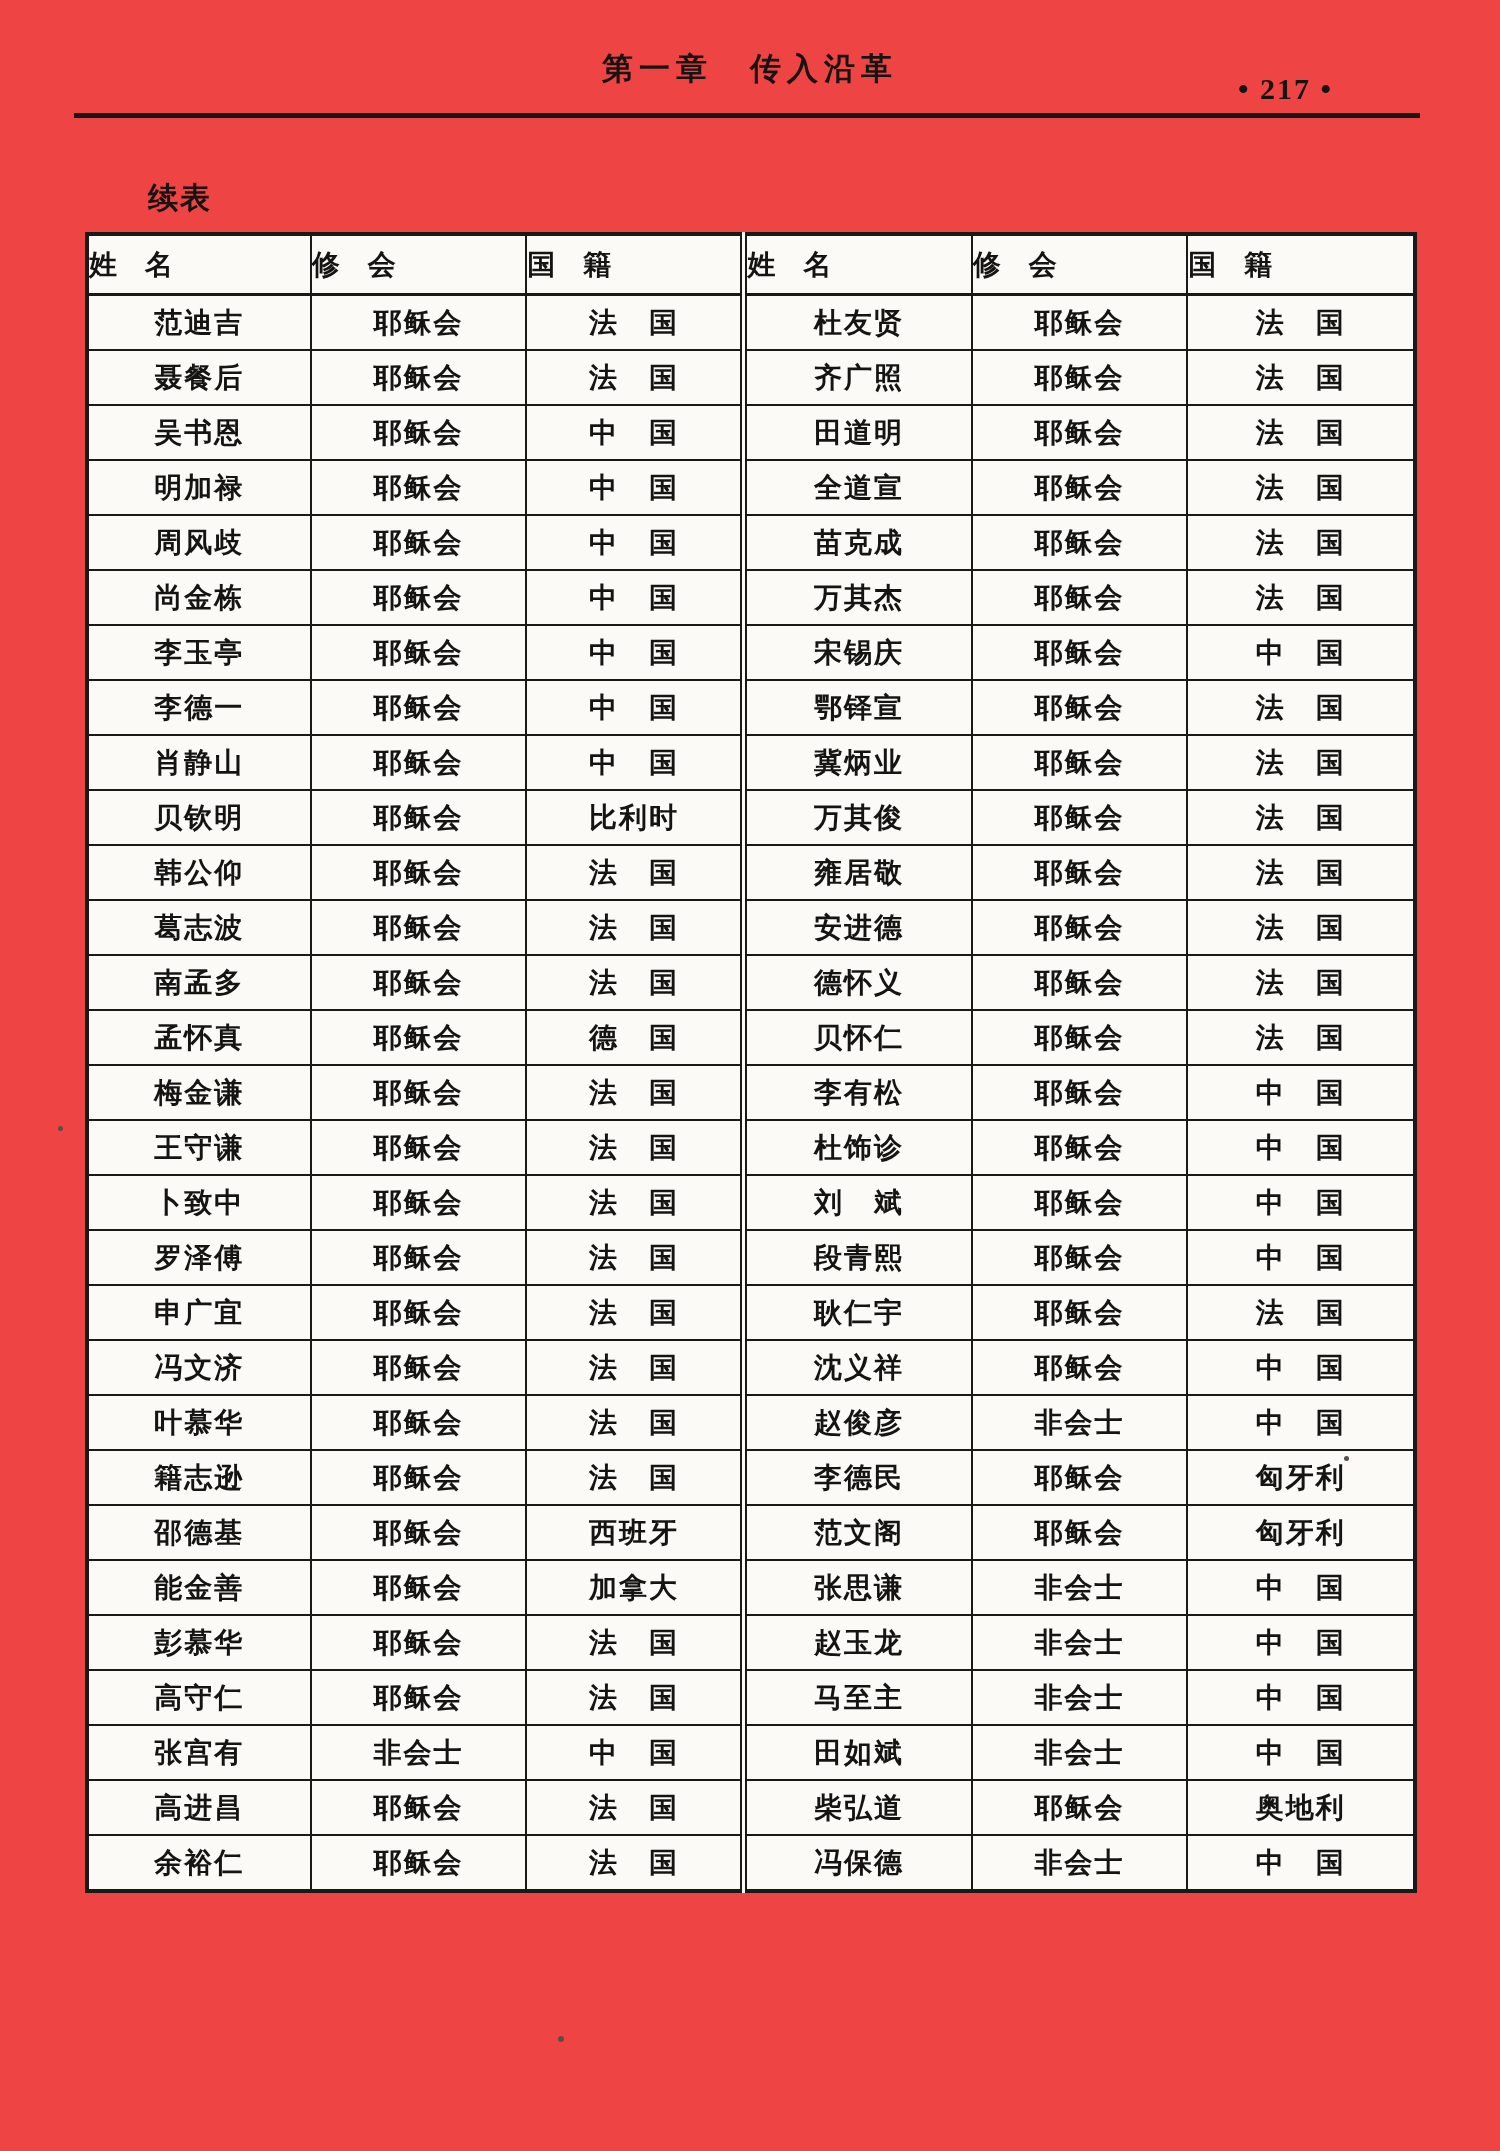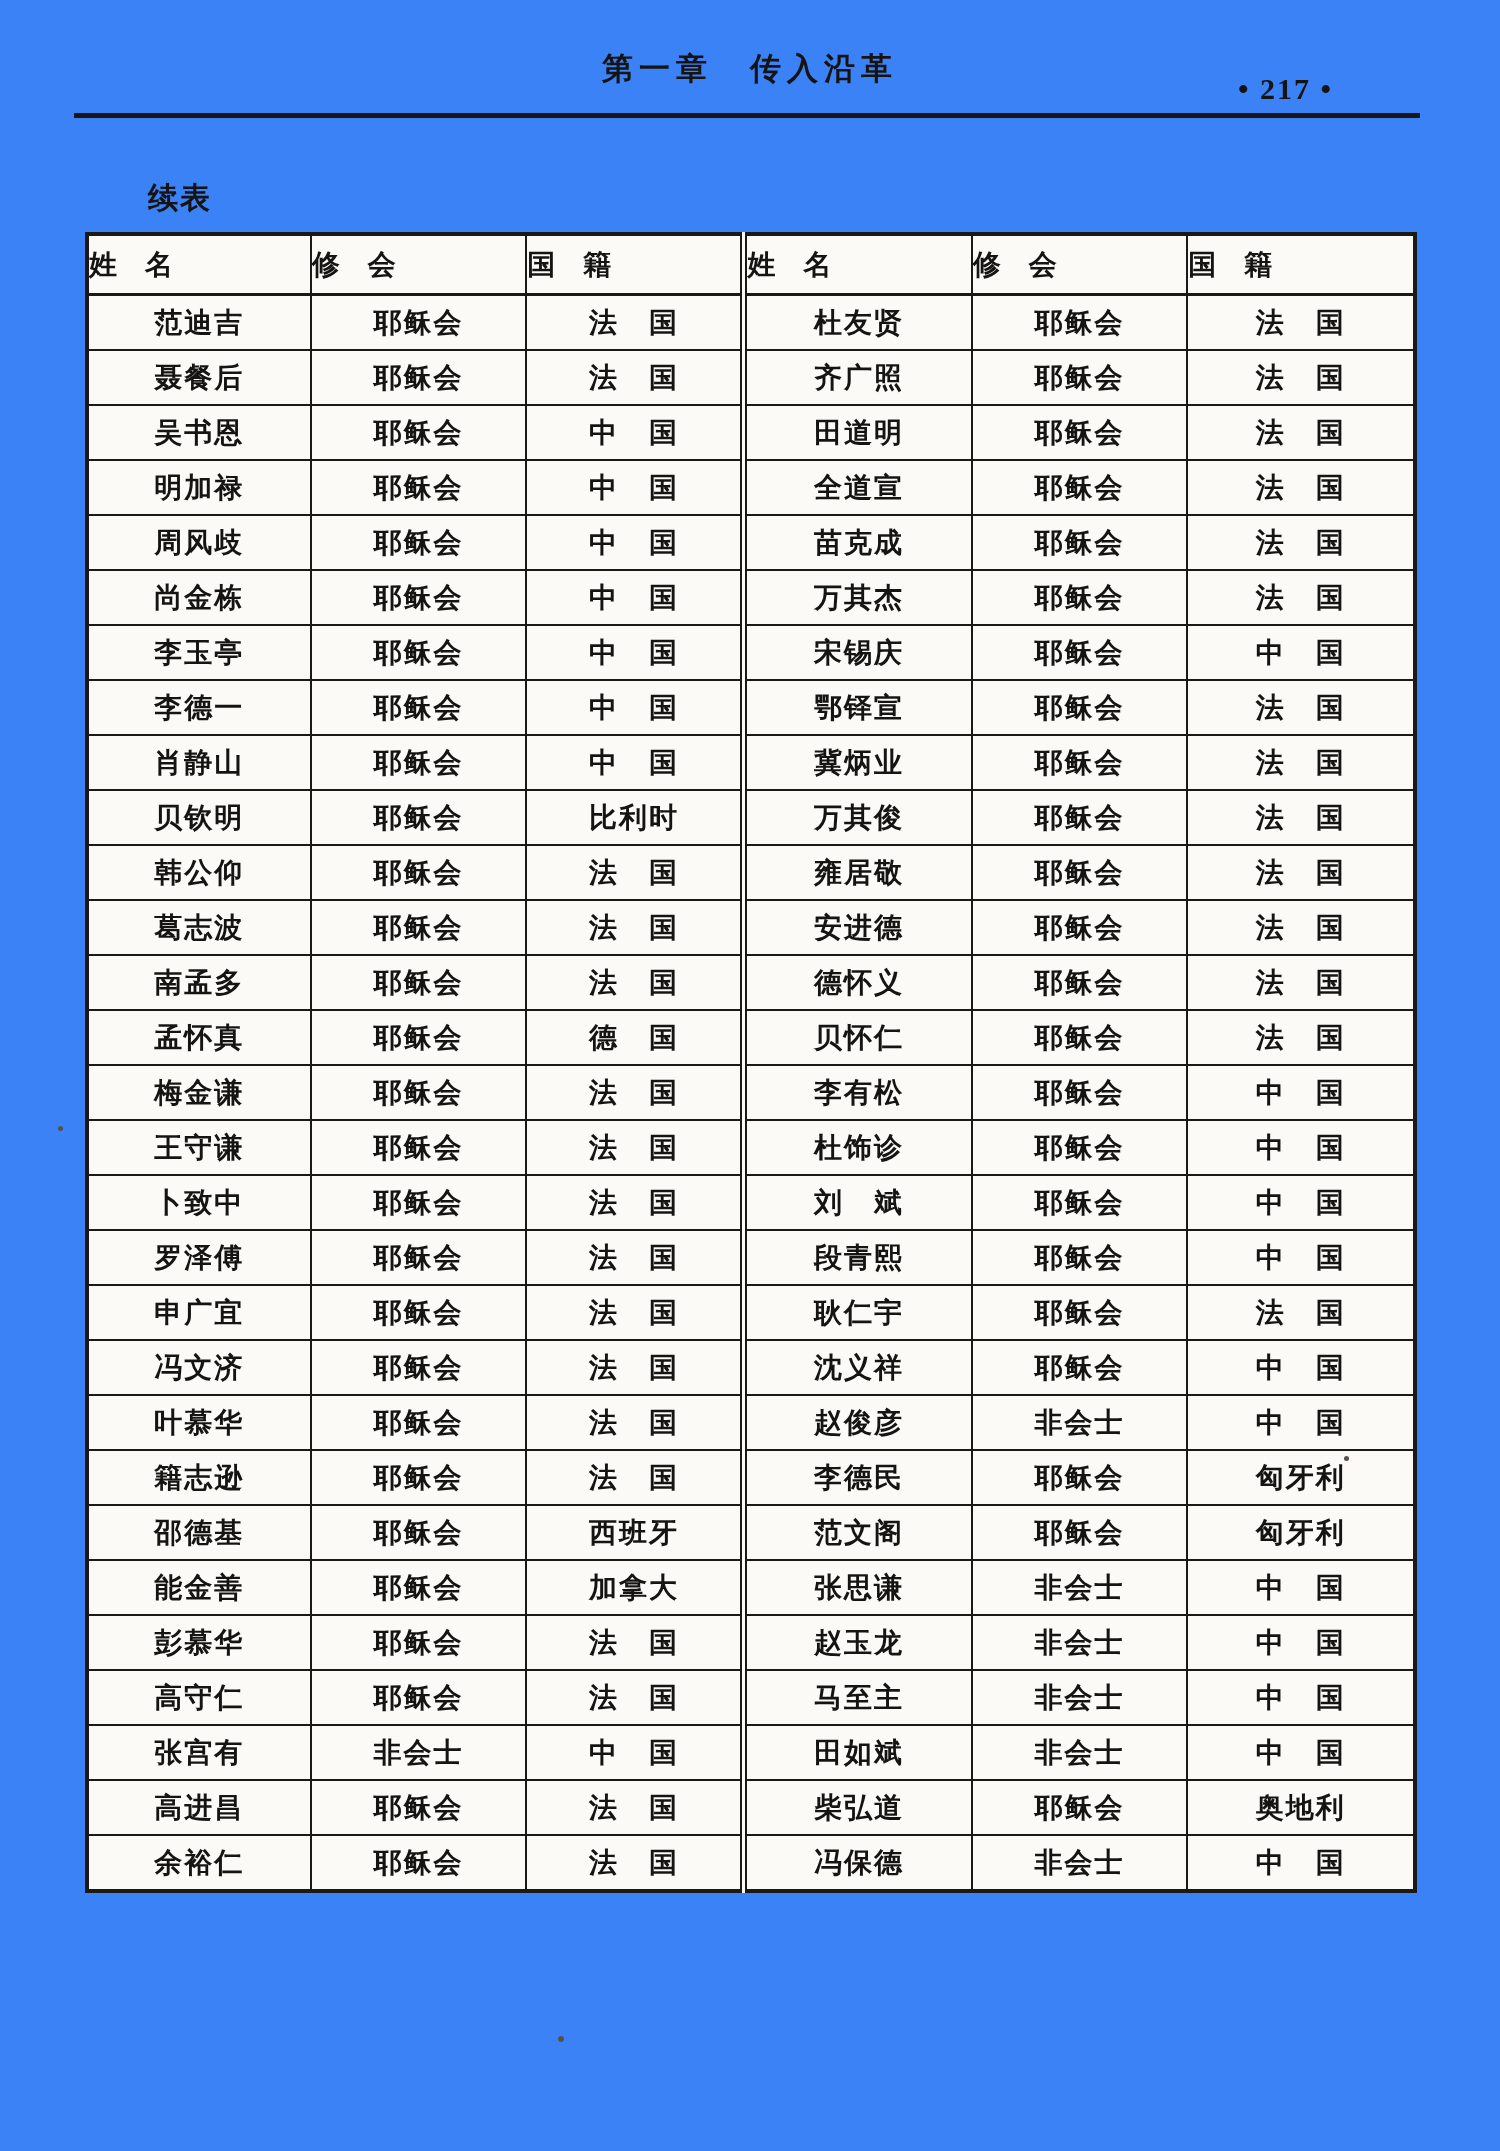--- a/index.html
+++ b/index.html
@@ -5,21 +5,21 @@
   html, body {
     margin: 0;
     padding: 0;
     background: #e8e6e2;
   }
   .page {
     position: relative;
     width: 1500px;
     height: 2151px;
     margin: 0 auto;
-    background: #3b82f6;
+    background: #ef4444;
     font-family: "Liberation Serif", "DejaVu Serif", serif;
     color: #161412;
     overflow: hidden;
   }
   .chapter-header {
     position: absolute;
     top: 48px;
     left: 0;
     width: 100%;
     text-align: center;

